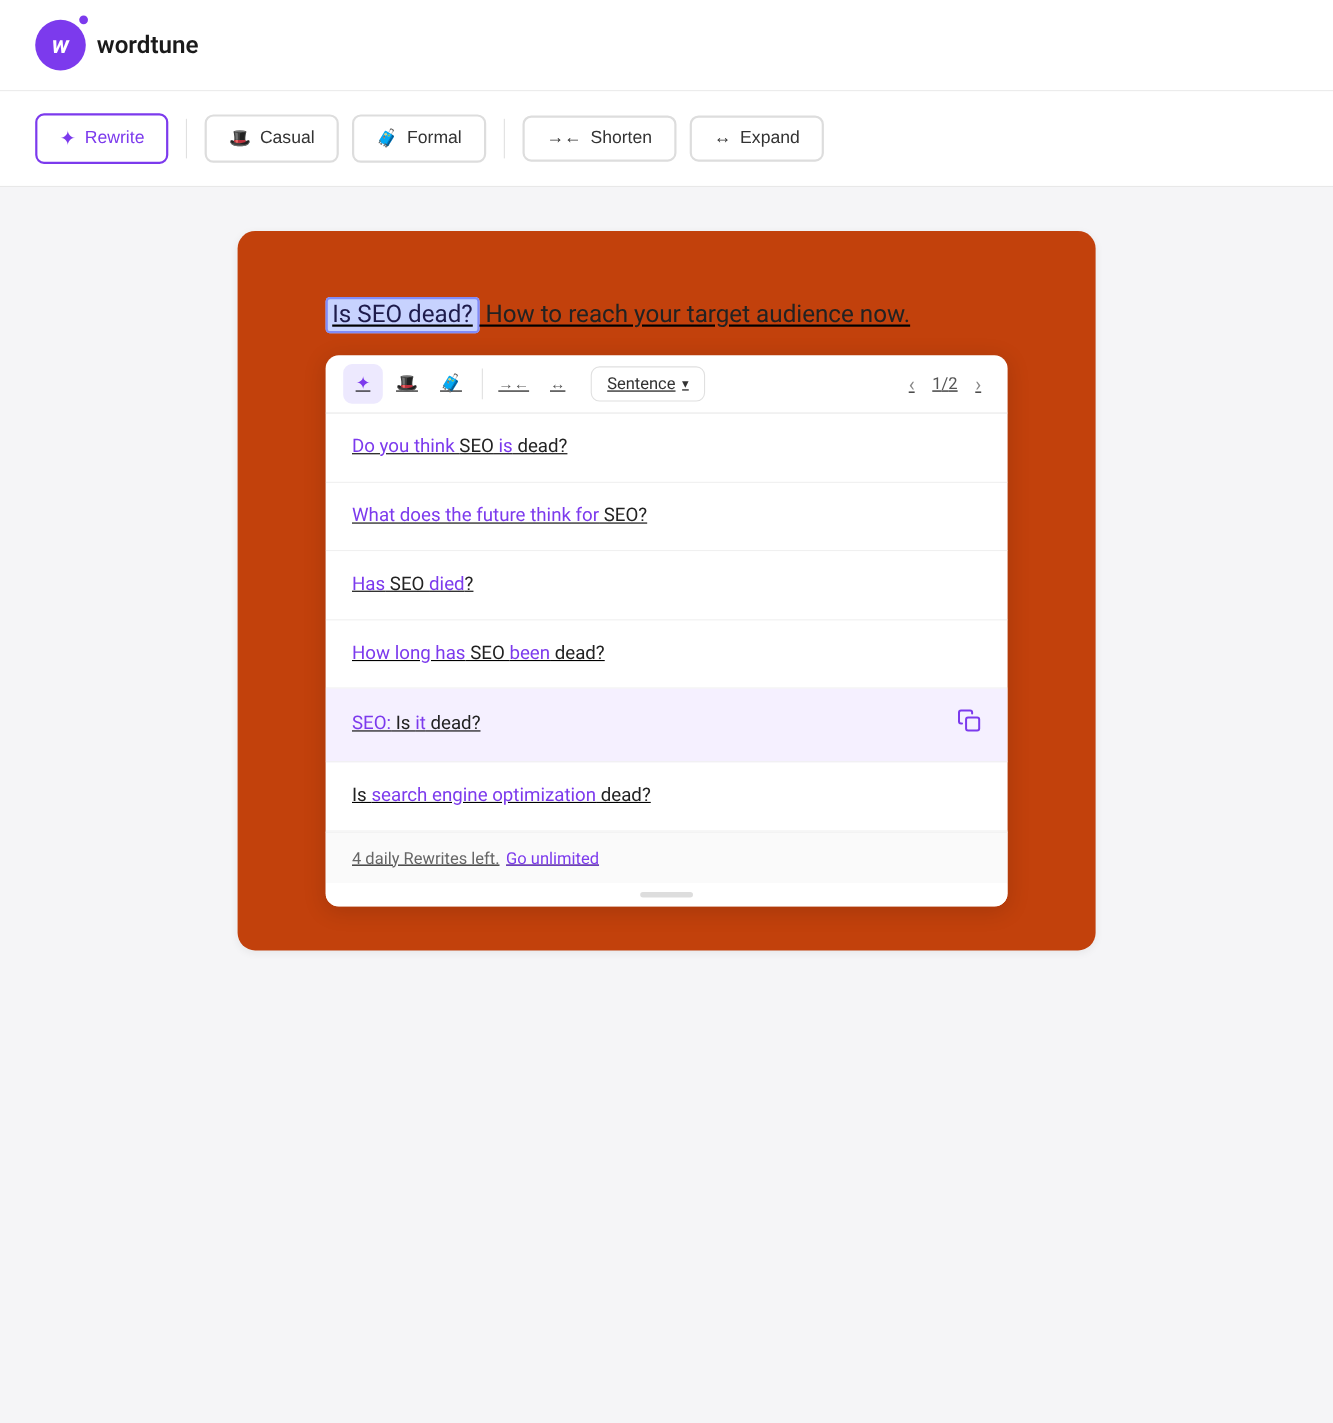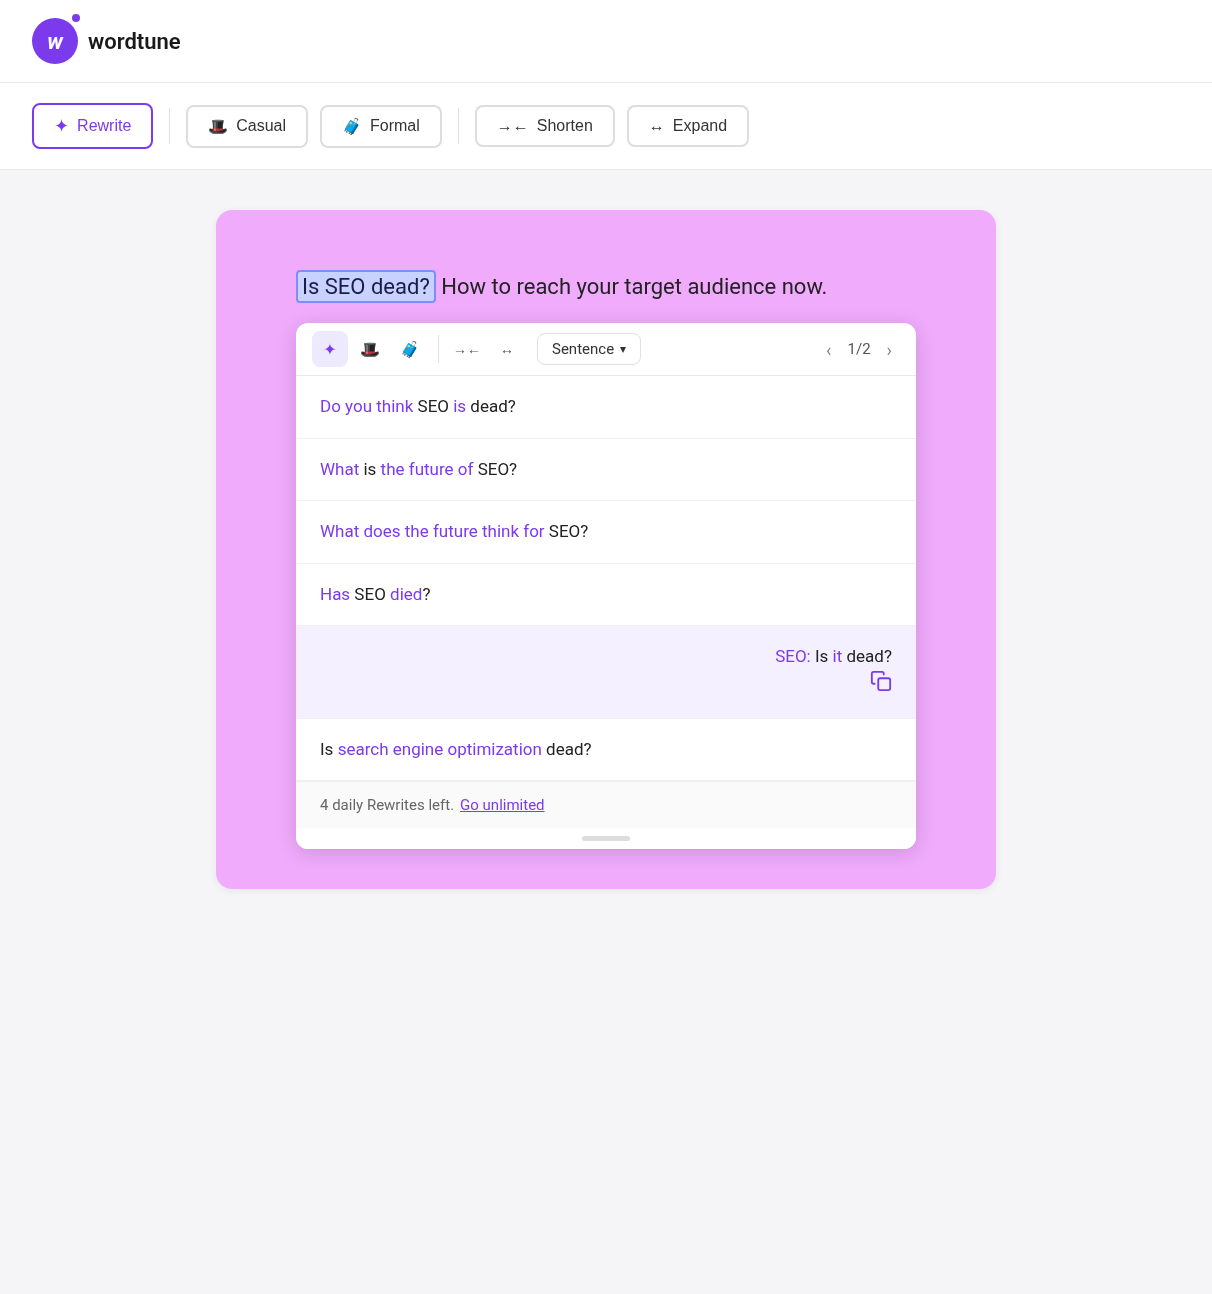--- a/index.html
+++ b/index.html
@@ -89,26 +89,27 @@
       margin: 0 4px;
     }
 
     
     .main {
       padding: 40px 60px;
     }
 
     
     .text-area {
-      background: #f0abfc;
+      background: #c2410c;
       border-radius: 16px;
       padding: 60px 80px 40px 80px;
       box-shadow: 0 2px 8px rgba(0,0,0,0.06);
       max-width: 780px;
       margin: 0 auto;
+      text-decoration: underline;
     }
 
     .sentence-text {
       font-size: 22px;
       color: #222;
       line-height: 1.5;
       margin-bottom: 20px;
     }
 
     .highlighted-word {
@@ -197,27 +198,26 @@
       overflow-y: auto;
       position: relative;
     }
 
     .suggestion-item {
       padding: 18px 24px;
       border-bottom: 1px solid #f0f0f0;
       font-size: 17px;
       cursor: pointer;
       display: flex;
-      align-items: flex-end;
+      align-items: center;
       justify-content: space-between;
       line-height: 1.5;
     }
     .suggestion-item.highlighted-item {
       background: #f5f0ff;
-      flex-direction: column;
     }
     .suggestion-item .purple { color: #7c3aed; }
     .suggestion-item .dark { color: #222; }
 
     .copy-icon {
       color: #7c3aed;
       font-size: 20px;
       flex-shrink: 0;
       margin-left: 12px;
     }
@@ -353,38 +353,38 @@
 
       <div class="suggestions-list">
 
         <div class="suggestion-item">
           <span>
             <span class="purple">Do you think </span><span class="dark">SEO</span><span class="purple"> is</span><span class="dark"> dead?</span>
           </span>
         </div>
 
 
+
         <div class="suggestion-item">
           <span>
-            <span class="purple">What</span><span class="dark"> is </span><span class="purple">the future of</span><span class="dark"> SEO?</span>
+            <span class="purple">What does the future think for</span><span class="dark"> SEO?</span>
           </span>
         </div>
 
         <div class="suggestion-item">
           <span>
-            <span class="purple">What does the future think for</span><span class="dark"> SEO?</span>
+            <span class="purple">Has</span><span class="dark"> SEO </span><span class="purple">died</span><span class="dark">?</span>
           </span>
         </div>
 
         <div class="suggestion-item">
           <span>
-            <span class="purple">Has</span><span class="dark"> SEO </span><span class="purple">died</span><span class="dark">?</span>
-          </span>
-        </div>
-
+            <span class="purple">How long has</span><span class="dark"> SEO </span><span class="purple">been</span><span class="dark"> dead?</span>
+          </span>
+        </div>
 
         <div class="suggestion-item highlighted-item">
           <span>
             <span class="purple">SEO:</span><span class="dark"> Is </span><span class="purple">it</span><span class="dark"> dead?</span>
           </span>
           <span class="copy-icon">
             <svg width="22" height="22" viewBox="0 0 24 24" fill="none" stroke="#7c3aed" stroke-width="2" stroke-linecap="round" stroke-linejoin="round">
               <rect x="9" y="9" width="13" height="13" rx="2" ry="2"></rect>
               <path d="M5 15H4a2 2 0 0 1-2-2V4a2 2 0 0 1 2-2h9a2 2 0 0 1 2 2v1"></path>
             </svg>

